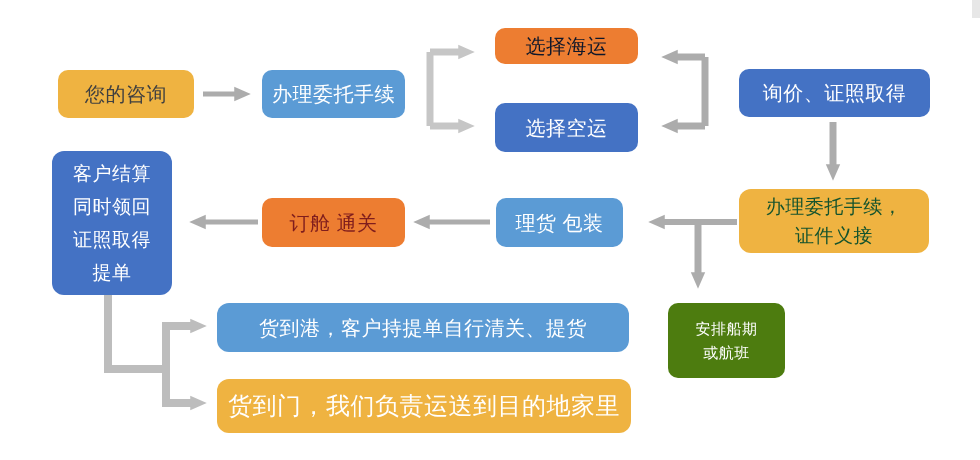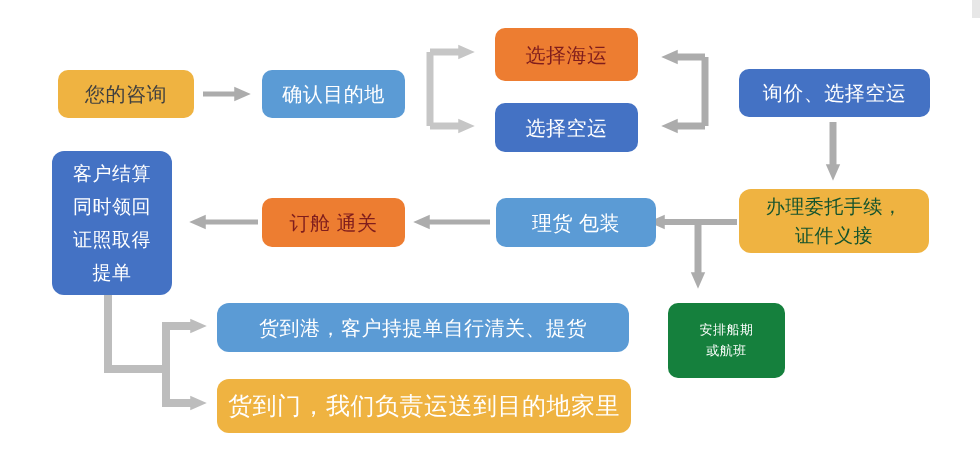--- a/index.html
+++ b/index.html
@@ -66,31 +66,31 @@
       <polyline points="737,222 661,222" fill="none" stroke="#ACACAC" stroke-width="6" marker-end="url(#arrow-arrow_gray)"></polyline>
       <polyline points="698,222 698,276" fill="none" stroke="#ACACAC" stroke-width="7" marker-end="url(#arrow-arrow_gray)"></polyline>
       <polyline points="490,222 426,222" fill="none" stroke="#ACACAC" stroke-width="5" marker-end="url(#arrow-arrow_gray)"></polyline>
       <polyline points="258,222 202,222" fill="none" stroke="#ACACAC" stroke-width="5" marker-end="url(#arrow-arrow_gray)"></polyline>
       <polyline points="108,295 108,369 166,369" fill="none" stroke="#BDBDBD" stroke-width="8"></polyline>
       <polyline points="166,373 166,326 194,326" fill="none" stroke="#BDBDBD" stroke-width="8" marker-end="url(#arrow-fork_gray)"></polyline>
       <polyline points="166,365 166,403 194,403" fill="none" stroke="#BDBDBD" stroke-width="8" marker-end="url(#arrow-fork_gray)"></polyline>
     </svg>
 
   <div class="node" style="left: 58px; top: 70px; width: 136px; height: 48px; background: rgb(239, 179, 65); font-size: 20px; border-radius: 10px; color: #404040;">您的咨询</div>
-  <div class="node" style="left: 262px; top: 70px; width: 143px; height: 48px; background: rgb(91, 155, 213); font-size: 20px; border-radius: 10px; color: rgb(255, 255, 255);">确认目的地</div>
-  <div class="node" style="left: 495px; top: 28px; width: 143px; height: 53px; background: rgb(237, 125, 49); font-size: 20px; border-radius: 10px; color: #7f1d1d;">选择海运</div>
+  <div class="node" style="left: 262px; top: 70px; width: 143px; height: 48px; background: rgb(91, 155, 213); font-size: 20px; border-radius: 10px; color: rgb(255, 255, 255);">办理委托手续</div>
+  <div class="node" style="left: 495px; top: 28px; width: 143px; height: 36px; background: rgb(237, 125, 49); font-size: 20px; border-radius: 10px; color: #0f172a;">选择海运</div>
   <div class="node" style="left: 495px; top: 103px; width: 143px; height: 49px; background: rgb(68, 114, 196); font-size: 20px; border-radius: 10px; color: #ffffff;">选择空运</div>
-  <div class="node" style="left: 739px; top: 69px; width: 191px; height: 48px; background: rgb(68, 114, 196); font-size: 20px; border-radius: 10px; color: rgb(255, 255, 255);">询价、选择空运</div>
+  <div class="node" style="left: 739px; top: 69px; width: 191px; height: 48px; background: rgb(68, 114, 196); font-size: 20px; border-radius: 10px; color: rgb(255, 255, 255);">询价、证照取得</div>
   <div class="node" style="left: 739px; top: 189px; width: 190px; height: 64px; background: rgb(239, 179, 65); font-size: 19px; border-radius: 12px; line-height: 1.55; color: #14532d;">办理委托手续，
 证件义接</div>
-  <div class="node" style="left: 496px; top: 198px; width: 160px; height: 49px; background: rgb(91, 155, 213); font-size: 20px; border-radius: 10px; color: rgb(255, 255, 255);">理货 包装</div>
+  <div class="node" style="left: 496px; top: 198px; width: 127px; height: 49px; background: rgb(91, 155, 213); font-size: 20px; border-radius: 10px; color: rgb(255, 255, 255);">理货 包装</div>
   <div class="node" style="left: 262px; top: 198px; width: 143px; height: 49px; background: rgb(237, 125, 49); font-size: 20px; border-radius: 10px; color: #7f1d1d;">订舱 通关</div>
   <div class="node" style="left: 52px; top: 151px; width: 120px; height: 144px; background: rgb(68, 114, 196); font-size: 19px; border-radius: 12px; line-height: 1.75; color: rgb(255, 255, 255);">客户结算
 同时领回
 证照取得
 提单</div>
   <div class="node" style="left: 217px; top: 303px; width: 412px; height: 49px; background: rgb(91, 155, 213); font-size: 20px; border-radius: 12px; color: rgb(255, 255, 255);">货到港，客户持提单自行清关、提货</div>
   <div class="node" style="left: 217px; top: 379px; width: 414px; height: 54px; background: rgb(239, 179, 65); font-size: 24px; border-radius: 12px; color: rgb(255, 255, 255);">货到门，我们负责运送到目的地家里</div>
-  <div class="node" style="left: 668px; top: 303px; width: 117px; height: 75px; background: #15803d; font-size: 13px; border-radius: 10px; line-height: 1.6; color: rgb(255, 255, 255);">安排船期
+  <div class="node" style="left: 668px; top: 303px; width: 117px; height: 75px; background: #4d7c0f; font-size: 15px; border-radius: 10px; line-height: 1.6; color: rgb(255, 255, 255);">安排船期
 或航班</div>
 
   <div id="scrollbar-fragment" style="background: rgb(231, 231, 231);"></div>
 </div>
 
 </body></html>

